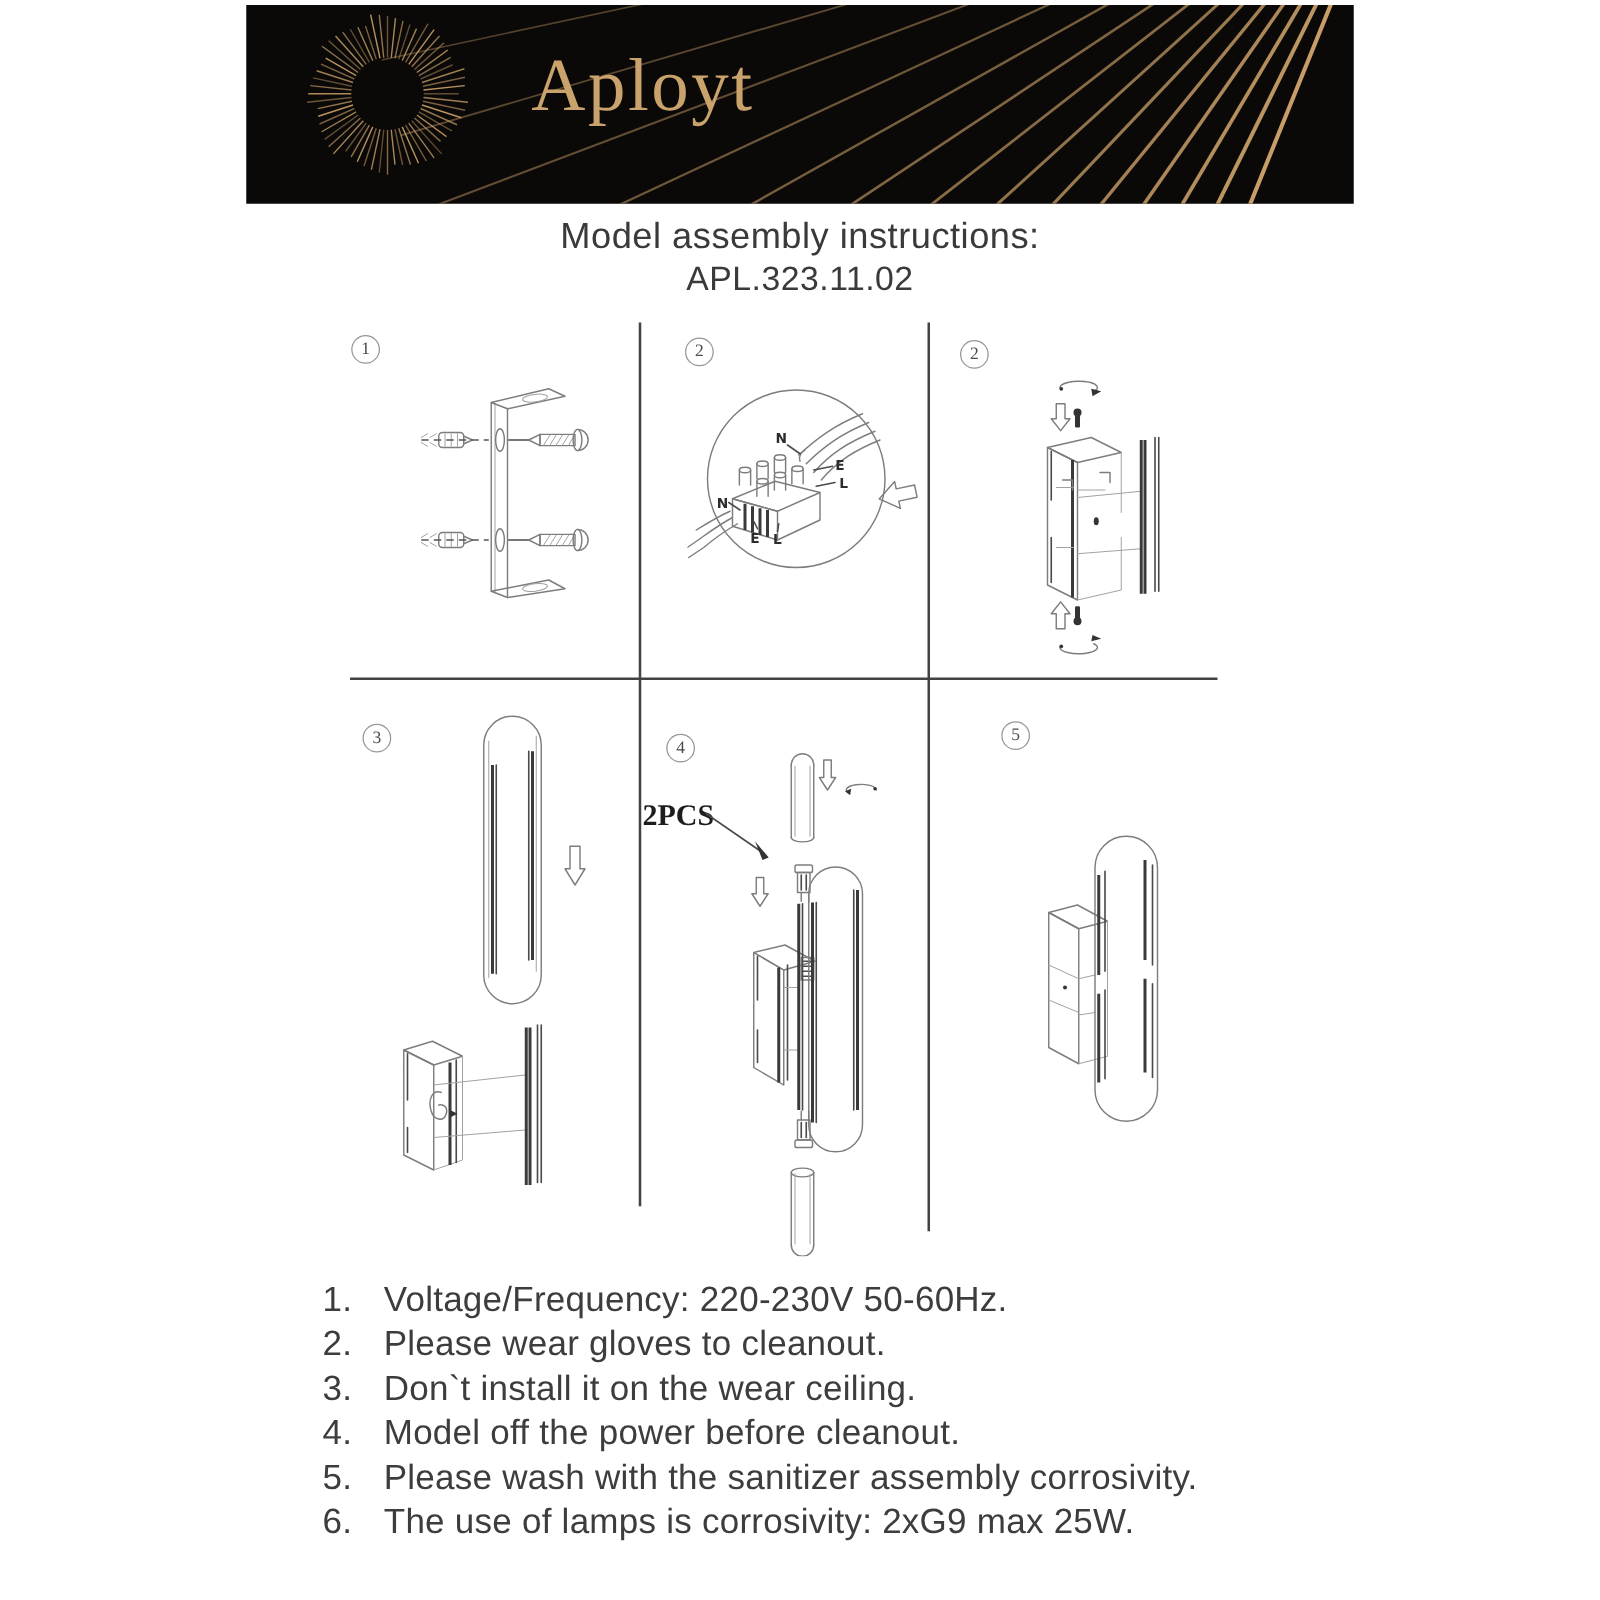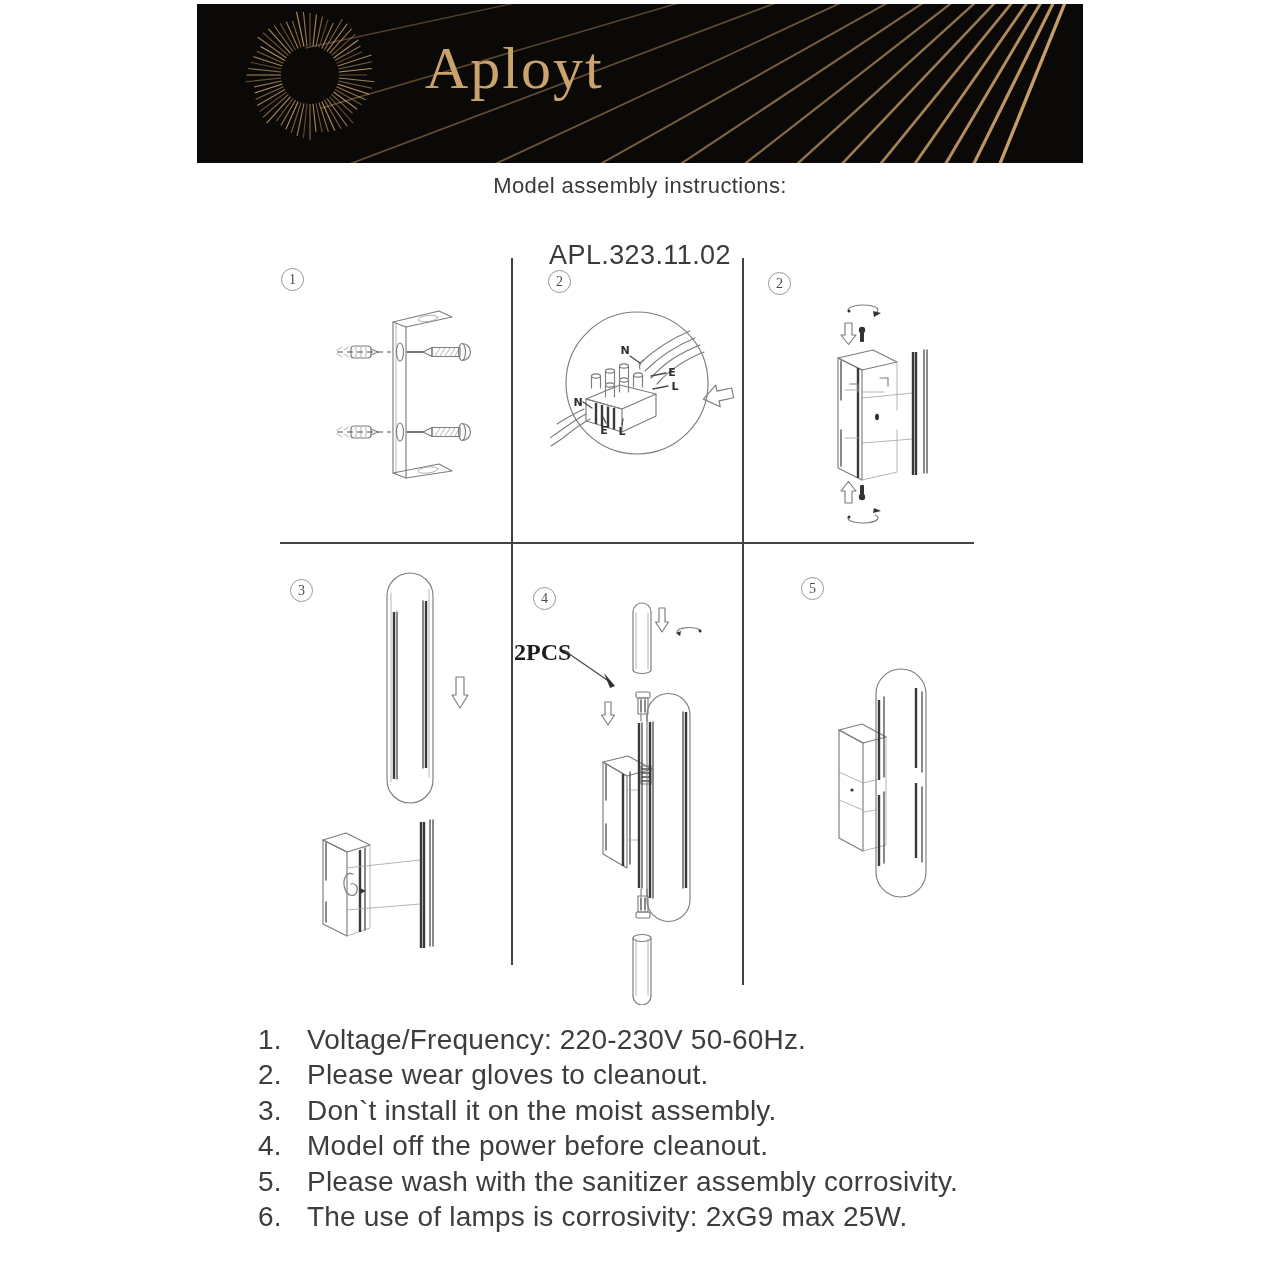--- a/index.html
+++ b/index.html
@@ -5,23 +5,23 @@
   html,body{margin:0;padding:0;background:#fff;}
   .page{position:relative;width:1280px;height:1280px;background:#ffffff;overflow:hidden;
         font-family:"Liberation Sans",sans-serif;color:#3e3e3e;}
   
   .banner{position:absolute;left:197px;top:4px;width:886px;height:159px;background:#0b0908;overflow:hidden;}
   .banner svg{position:absolute;left:0;top:0;}
   .wordmark{position:absolute;left:228px;top:30px;font-family:"Liberation Serif",serif;
             font-size:60px;font-weight:400;letter-spacing:2px;color:#c9a26c;}
   
   .title-1{position:absolute;left:0;width:1280px;top:173px;text-align:center;
-           font-size:22px;letter-spacing:.4px;color:#3a3a3a;}
+           font-size:29px;letter-spacing:.4px;color:#3a3a3a;}
   .title-2{position:absolute;left:0;width:1280px;top:208px;text-align:center;
-           font-size:27px;letter-spacing:.4px;color:#3a3a3a;margin-top:32px;}
+           font-size:27px;letter-spacing:.4px;color:#3a3a3a;}
   
   .divider{position:absolute;background:#424242;}
   .badge{position:absolute;width:21px;height:21px;border:1px solid #979797;border-radius:50%;
          display:flex;align-items:center;justify-content:center;
          font-family:"Liberation Serif",serif;font-size:14px;color:#4c4c4c;background:#fff;}
   .panel{position:absolute;}
   
   svg .ln{fill:none;stroke:#7d7d7d;stroke-width:1.15;stroke-linecap:round;stroke-linejoin:round;}
   svg .lnt{fill:none;stroke:#a2a2a2;stroke-width:.8;stroke-linecap:round;}
   svg .dk{fill:none;stroke:#3a3a3a;stroke-width:2.4;stroke-linecap:butt;}
@@ -359,21 +359,21 @@
     <div class="note-row">
       <span class="note-num">1.</span>
       <span>Voltage/Frequency: 220-230V 50-60Hz.</span>
     </div>
     <div class="note-row">
       <span class="note-num">2.</span>
       <span>Please wear gloves to cleanout.</span>
     </div>
     <div class="note-row">
       <span class="note-num">3.</span>
-      <span>Don`t install it on the moist assembly.</span>
+      <span>Don`t install it on the wear ceiling.</span>
     </div>
     <div class="note-row">
       <span class="note-num">4.</span>
       <span>Model off the power before cleanout.</span>
     </div>
     <div class="note-row">
       <span class="note-num">5.</span>
       <span>Please wash with the sanitizer assembly corrosivity.</span>
     </div>
     <div class="note-row">

